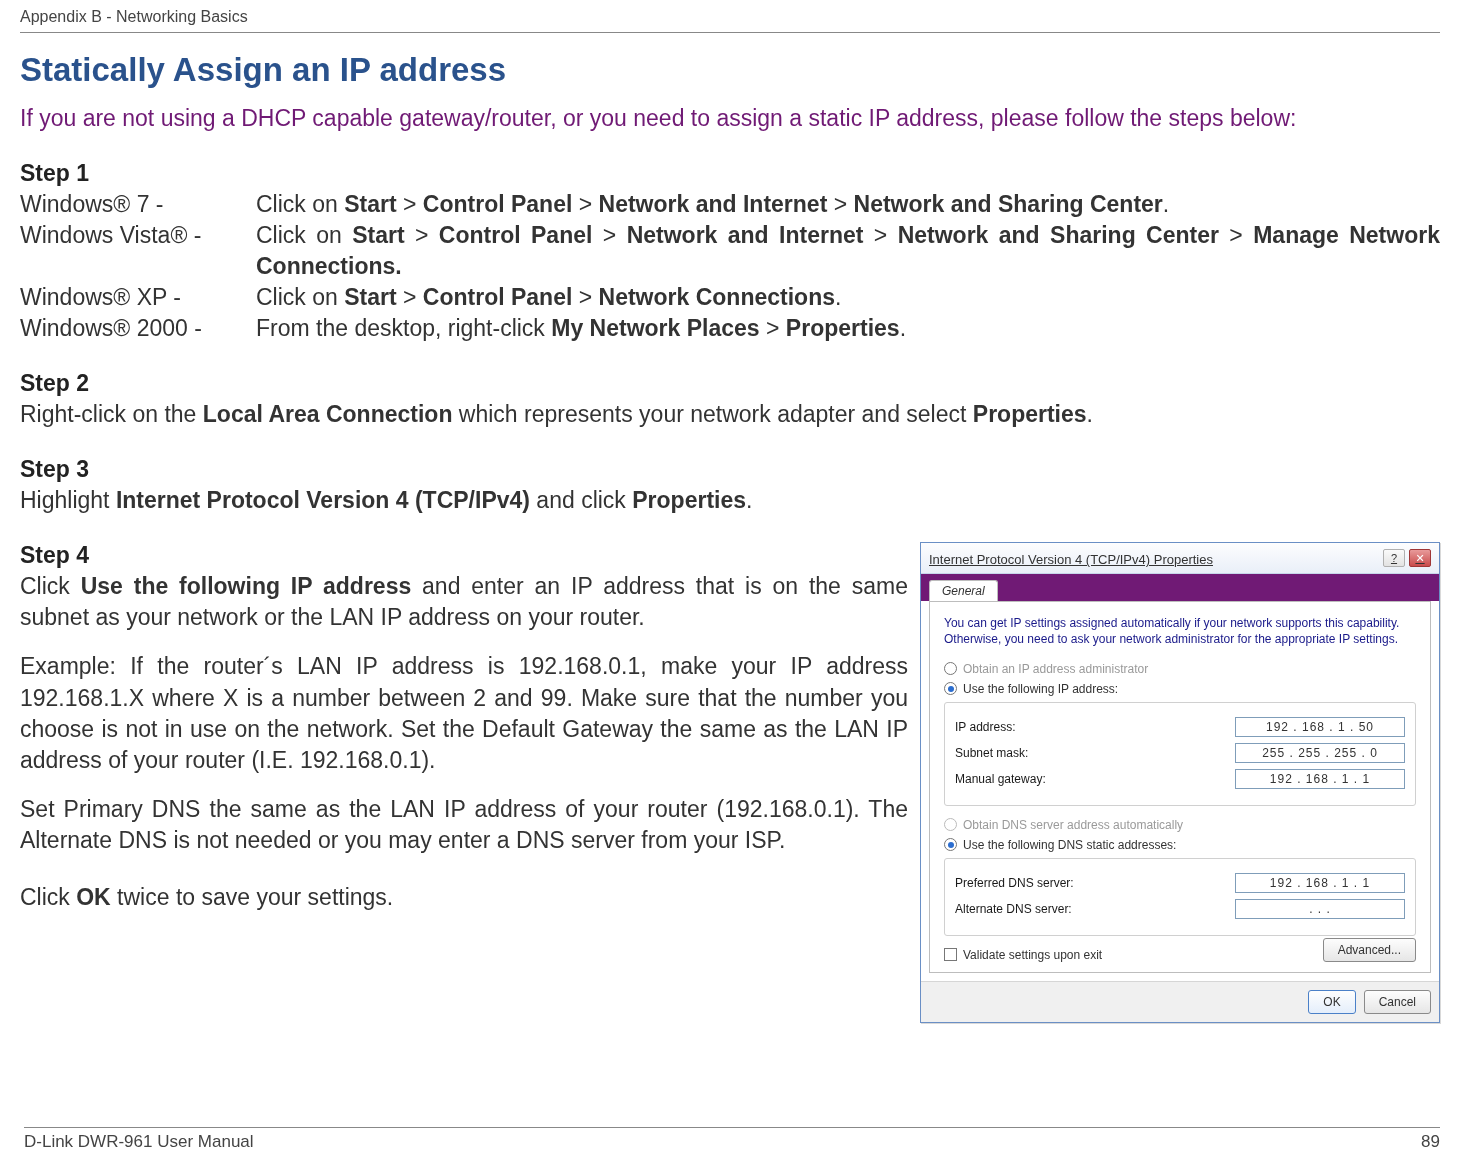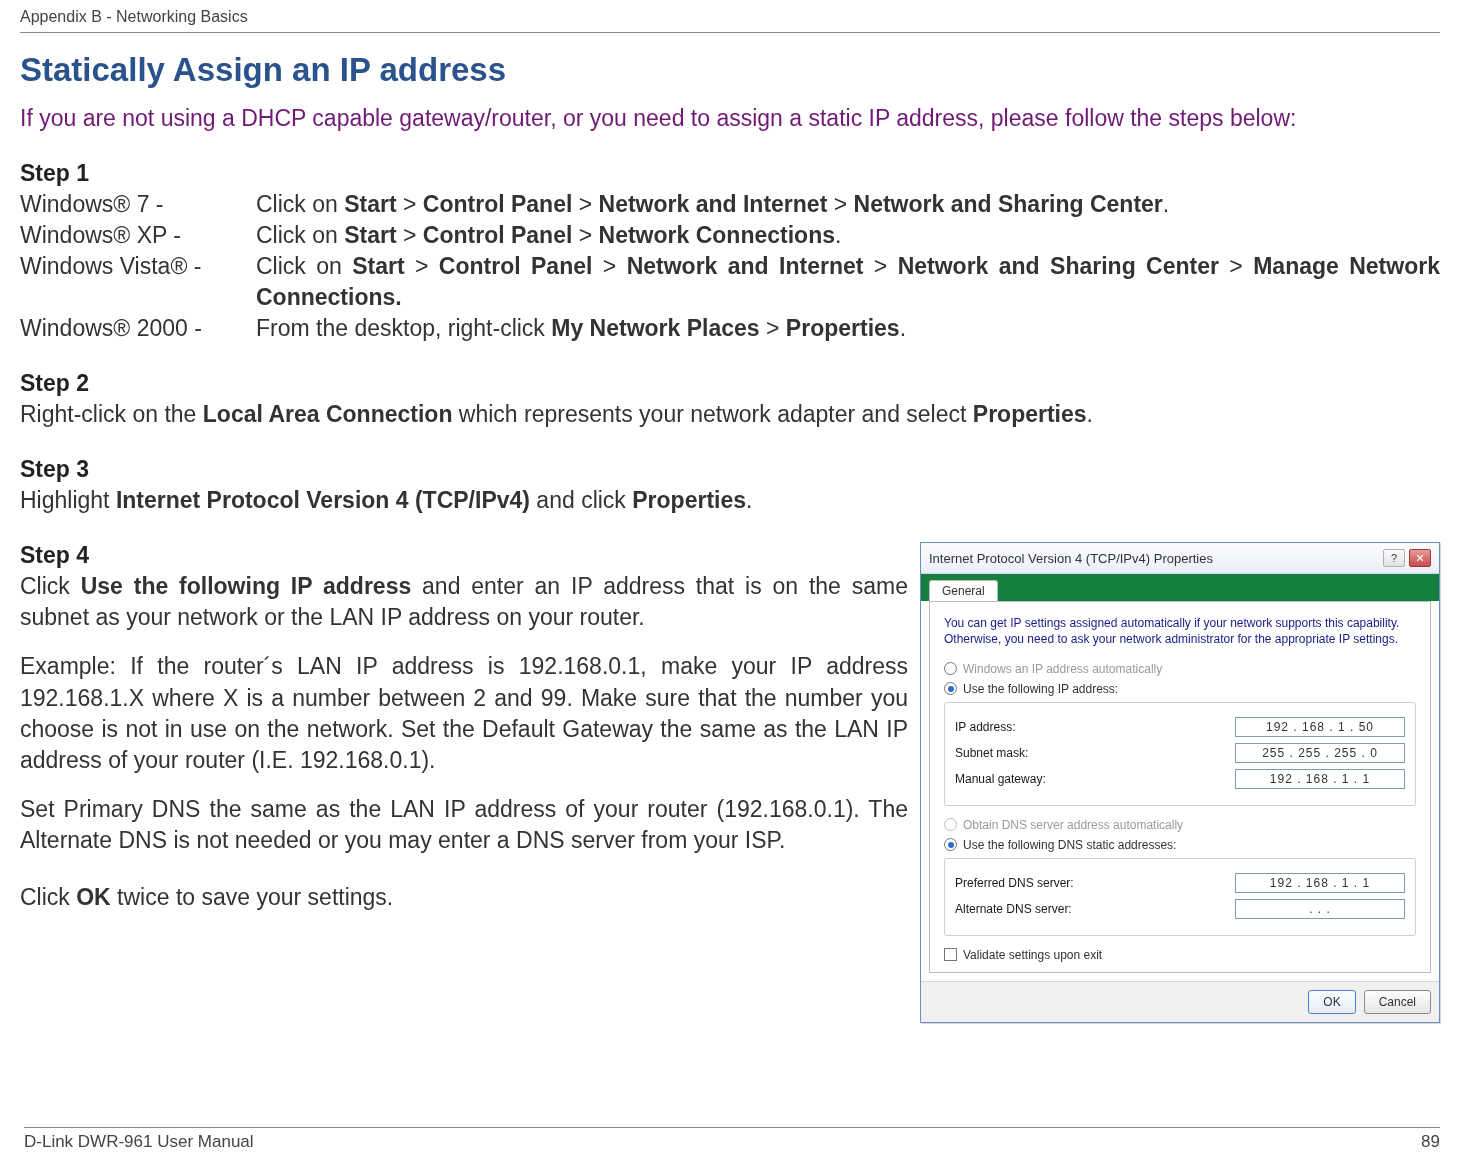--- a/index.html
+++ b/index.html
@@ -74,41 +74,43 @@
     font-family: "Segoe UI", Tahoma, sans-serif;
     font-size: 12px;
     box-shadow: 1px 1px 0 rgba(0,0,0,0.15);
     flex-shrink: 0;
   }
   .dlg-title {
     background: linear-gradient(#fdfdfe, #e9eff8);
     border-bottom: 1px solid #c7d6ea;
     padding: 6px 8px;
     display: flex;
-    align-items: center;
+    align-items: flex-end;
     justify-content: space-between;
     font-size: 13px;
+    text-decoration: underline;
   }
   .title-icons { display: flex; gap: 4px; }
   .title-icons .ic {
     width: 22px; height: 18px;
     border: 1px solid #b0b0b0;
     border-radius: 2px;
     background: linear-gradient(#fafafa,#e2e2e2);
     display: flex; align-items: center; justify-content: center;
     font-size: 11px;
   }
   .title-icons .ic.close {
     background: linear-gradient(#e89a9a,#c94b4b);
     color: #fff;
     border-color: #a03636;
   }
   .dlg-tabs {
     padding: 6px 8px 0 8px;
-    background: #15803d;
+    background: #701a75;
+    font-style: italic;
   }
   .tab {
     display: inline-block;
     padding: 3px 12px;
     background: #fff;
     border: 1px solid #bdbdbd;
     border-bottom: none;
     border-radius: 3px 3px 0 0;
     font-size: 12px;
   }
@@ -214,26 +216,26 @@
 <p class="intro">If you are not using a DHCP capable gateway/router, or you need to assign a static IP address, please follow the steps below:</p>
 
 <div class="block">
   <div class="step-label">Step 1</div>
   <div id="step1-rows">
       <div class="os-row">
         <div class="os-name">Windows® 7 -</div>
         <div class="os-instr">Click on <b>Start</b> &gt; <b>Control Panel</b> &gt; <b>Network and Internet</b> &gt; <b>Network and Sharing Center</b>.</div>
       </div>
       <div class="os-row">
+        <div class="os-name">Windows Vista® -</div>
+        <div class="os-instr">Click on <b>Start</b> &gt; <b>Control Panel</b> &gt; <b>Network and Internet</b> &gt; <b>Network and Sharing Center</b> &gt; <b>Manage Network Connections.</b></div>
+      </div>
+      <div class="os-row">
         <div class="os-name">Windows® XP -</div>
         <div class="os-instr">Click on <b>Start</b> &gt; <b>Control Panel</b> &gt; <b>Network Connections</b>.</div>
-      </div>
-      <div class="os-row">
-        <div class="os-name">Windows Vista® -</div>
-        <div class="os-instr">Click on <b>Start</b> &gt; <b>Control Panel</b> &gt; <b>Network and Internet</b> &gt; <b>Network and Sharing Center</b> &gt; <b>Manage Network Connections.</b></div>
       </div>
       <div class="os-row">
         <div class="os-name">Windows® 2000 -</div>
         <div class="os-instr">From the desktop, right-click <b>My Network Places</b> &gt; <b>Properties</b>.</div>
       </div>
     </div>
 </div>
 
 <div class="block">
   <div class="step-label">Step 2</div>
@@ -269,21 +271,21 @@
       </div>
     </div>
     <div class="dlg-tabs">
       <span class="tab">General</span>
     </div>
     <div class="dlg-body">
       <div class="dlg-desc">You can get IP settings assigned automatically if your network supports this capability. Otherwise, you need to ask your network administrator for the appropriate IP settings.</div>
 
       <div class="radio-row">
         <span class="radio"></span>
-        <span class="disabled-text">Windows an IP address automatically</span>
+        <span class="disabled-text">Obtain an IP address administrator</span>
       </div>
       <div class="radio-row">
         <span class="radio sel"></span>
         <span>Use the following IP address:</span>
       </div>
 
       <div class="field-block">
         <div class="field-row">
           <span class="field-label">IP address:</span>
           <span class="ip-box">192 . 168 .   1   .  50</span>
@@ -315,20 +317,23 @@
         <div class="field-row">
           <span class="field-label">Alternate DNS server:</span>
           <span class="ip-box">.        .        .</span>
         </div>
       </div>
 
       <div class="chk-row">
         <span class="chk"></span>
         <span>Validate settings upon exit</span>
       </div>
+      <div class="adv-row">
+        <span class="btn">Advanced...</span>
+      </div>
     </div>
     <div class="dlg-footer">
       <span class="btn btn-primary">OK</span>
       <span class="btn">Cancel</span>
     </div>
   </div>
 </div>
 
 <div class="page-footer">
   <span>D-Link DWR-961 User Manual</span>

